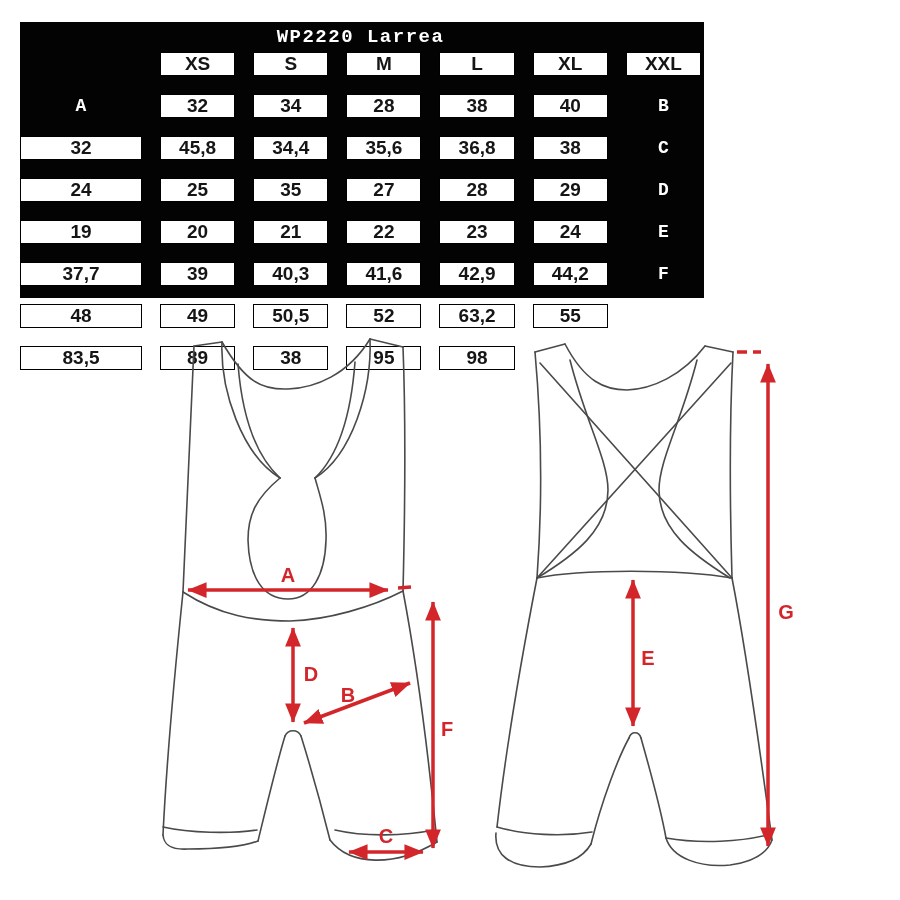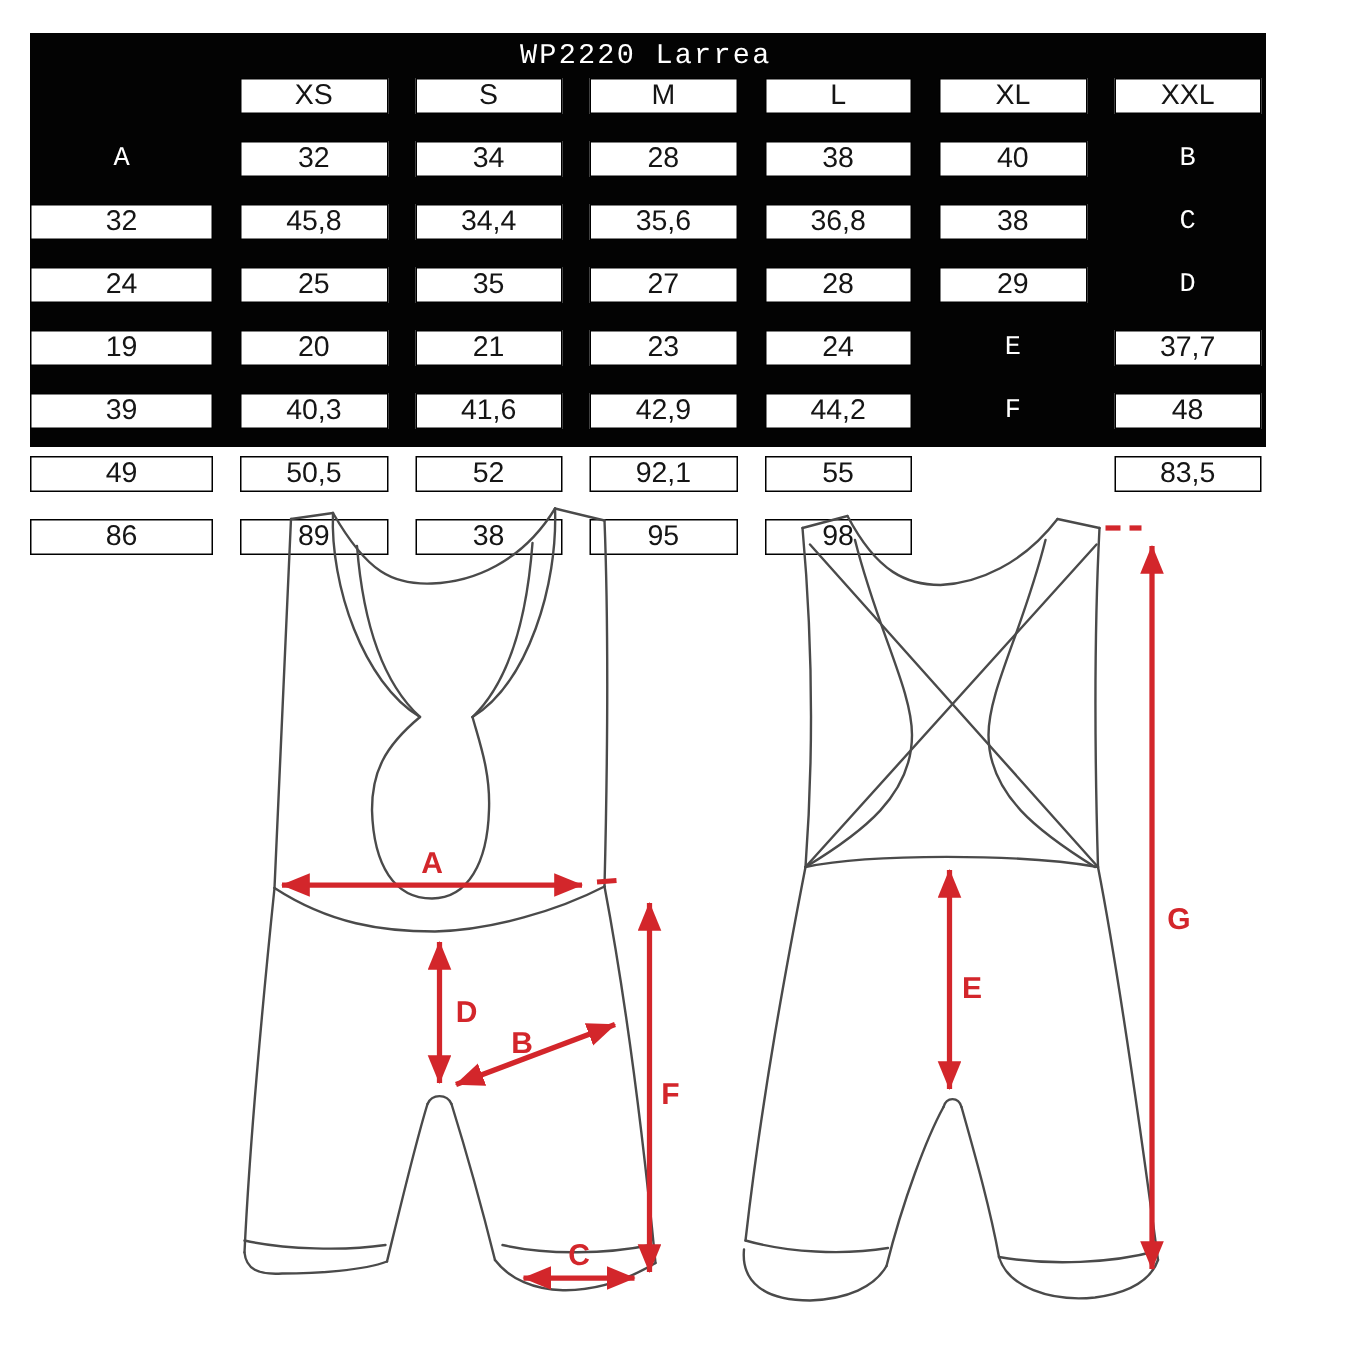--- a/index.html
+++ b/index.html
@@ -2,22 +2,22 @@
 <html><head>
 <meta charset="utf-8">
 <style>
   html,body{margin:0;padding:0;}
   body{
     width:900px;height:900px;position:relative;background:#ffffff;
     font-family:"Liberation Sans",sans-serif;overflow:hidden;
   }
   
   .panel{
-    position:absolute;left:20px;top:22px;width:824px;height:276px;
-    background:#030303;box-sizing:border-box;padding:0 3px 4px 0;
+    position:absolute;left:20px;top:22px;width:684px;height:276px;
+    background:#030303;box-sizing:border-box;padding:0 3px 4px 0;font-weight:bold;
   }
   .panel-title{
     height:30px;display:flex;align-items:center;justify-content:center;
     color:#ffffff;font-family:"Liberation Mono",monospace;
     font-size:19px;letter-spacing:1.5px;white-space:pre;
   }
   .grid{
     display:grid;grid-template-columns:122px repeat(6,1fr);
     grid-auto-rows:1fr;gap:18px;height:242px;
   }
@@ -77,42 +77,42 @@
     <div class="cell">25</div>
     <div class="cell">35</div>
     <div class="cell">27</div>
     <div class="cell">28</div>
     <div class="cell">29</div>
 
     <div class="rlabel">D</div>
     <div class="cell">19</div>
     <div class="cell">20</div>
     <div class="cell">21</div>
+    <div class="cell">22</div>
     <div class="cell">23</div>
     <div class="cell">24</div>
 
     <div class="rlabel">E</div>
     <div class="cell">37,7</div>
     <div class="cell">39</div>
     <div class="cell">40,3</div>
     <div class="cell">41,6</div>
     <div class="cell">42,9</div>
     <div class="cell">44,2</div>
 
     <div class="rlabel">F</div>
     <div class="cell">48</div>
     <div class="cell">49</div>
     <div class="cell">50,5</div>
     <div class="cell">52</div>
-    <div class="cell">92,1</div>
+    <div class="cell">63,2</div>
     <div class="cell">55</div>
 
     <div class="rlabel">G</div>
     <div class="cell">83,5</div>
-    <div class="cell">86</div>
     <div class="cell">89</div>
     <div class="cell">38</div>
     <div class="cell">95</div>
     <div class="cell">98</div>
   </div>
 </div>
 
 <svg id="front-svg" class="drawing" width="330" height="560" viewBox="0 0 330 560" xmlns="http://www.w3.org/2000/svg">
   <defs>
     <marker id="ah-f" markerWidth="5.6" markerHeight="4.6" refX="5.3" refY="2.25" orient="auto-start-reverse" markerUnits="strokeWidth">

